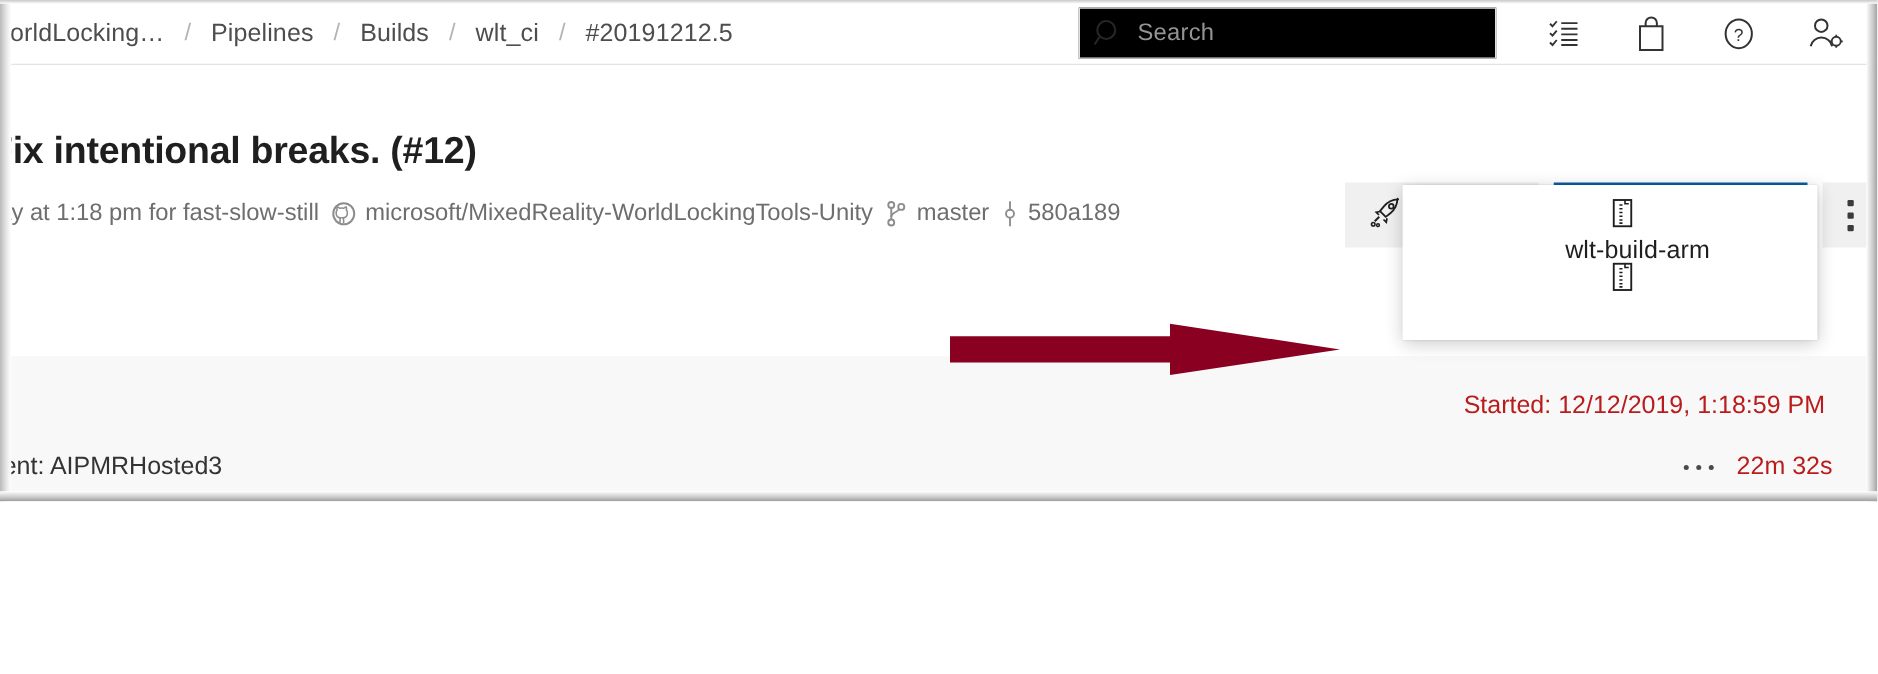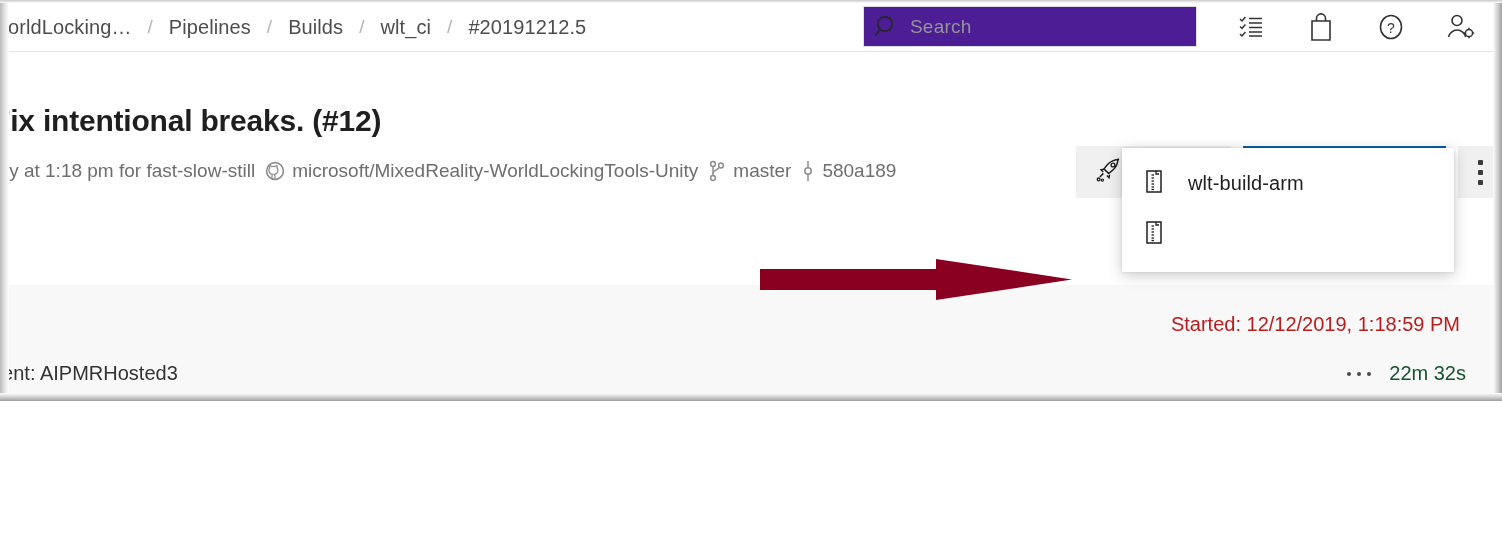--- a/index.html
+++ b/index.html
@@ -62,21 +62,21 @@
   .crumb-sep {
     color: #b4b4b4;
     font-size: 19px;
     padding: 0 2px;
   }
 
   .searchbox {
     position: absolute; left: 863px; top: 4px;
     width: 334px; height: 41px;
     border: 1px solid #dededc;
-    background: #4c1d95;
+    background: #000000;
     display: flex; align-items: center;
   }
   .search-icon-wrap {
     width: 46px; height: 100%;
     display: flex; align-items: center; justify-content: center;
   }
   .search-placeholder {
     font-size: 19px; color: #949494;
     letter-spacing: .2px;
   }
@@ -162,20 +162,21 @@
     padding: 10px 0 12px 0;
     z-index: 40;
   }
   .dd-item {
     height: 51px;
     display: flex; align-items: center;
     padding-left: 22px;
     font-size: 20px;
     color: #1f1f1f;
     cursor: pointer;
+    flex-direction: column;
   }
   .dd-item .lbl { margin-left: 22px; letter-spacing: .1px; }
 
   
   .stage-band {
     position: absolute; left: 0; top: 285px; width: 1502px; height: 137px;
     background: #f8f8f8;
     border-bottom: 1px solid #e6e6e6;
   }
   .started-text {
@@ -185,21 +186,21 @@
     z-index: 5;
   }
   .agent-text {
     position: absolute; left: -9px; top: 362px;
     font-size: 20px; color: #333333;
     white-space: nowrap;
   }
   .duration-row {
     position: absolute; right: 36px; top: 362px;
     display: flex; align-items: center;
-    font-size: 20px; color: #14532d;
+    font-size: 20px; color: #b91c1c;
     white-space: nowrap;
   }
   .hdots { display: flex; gap: 6px; margin-right: 18px; align-items: center; }
   .hdots i { width: 4px; height: 4px; background: #4a4a4a; display: block; border-radius: 50%; }
 
   
   .task-row {
     position: absolute; left: 0; width: 1502px; height: 60px;
     background: #ffffff;
     border-bottom: 1px solid #ececec;

